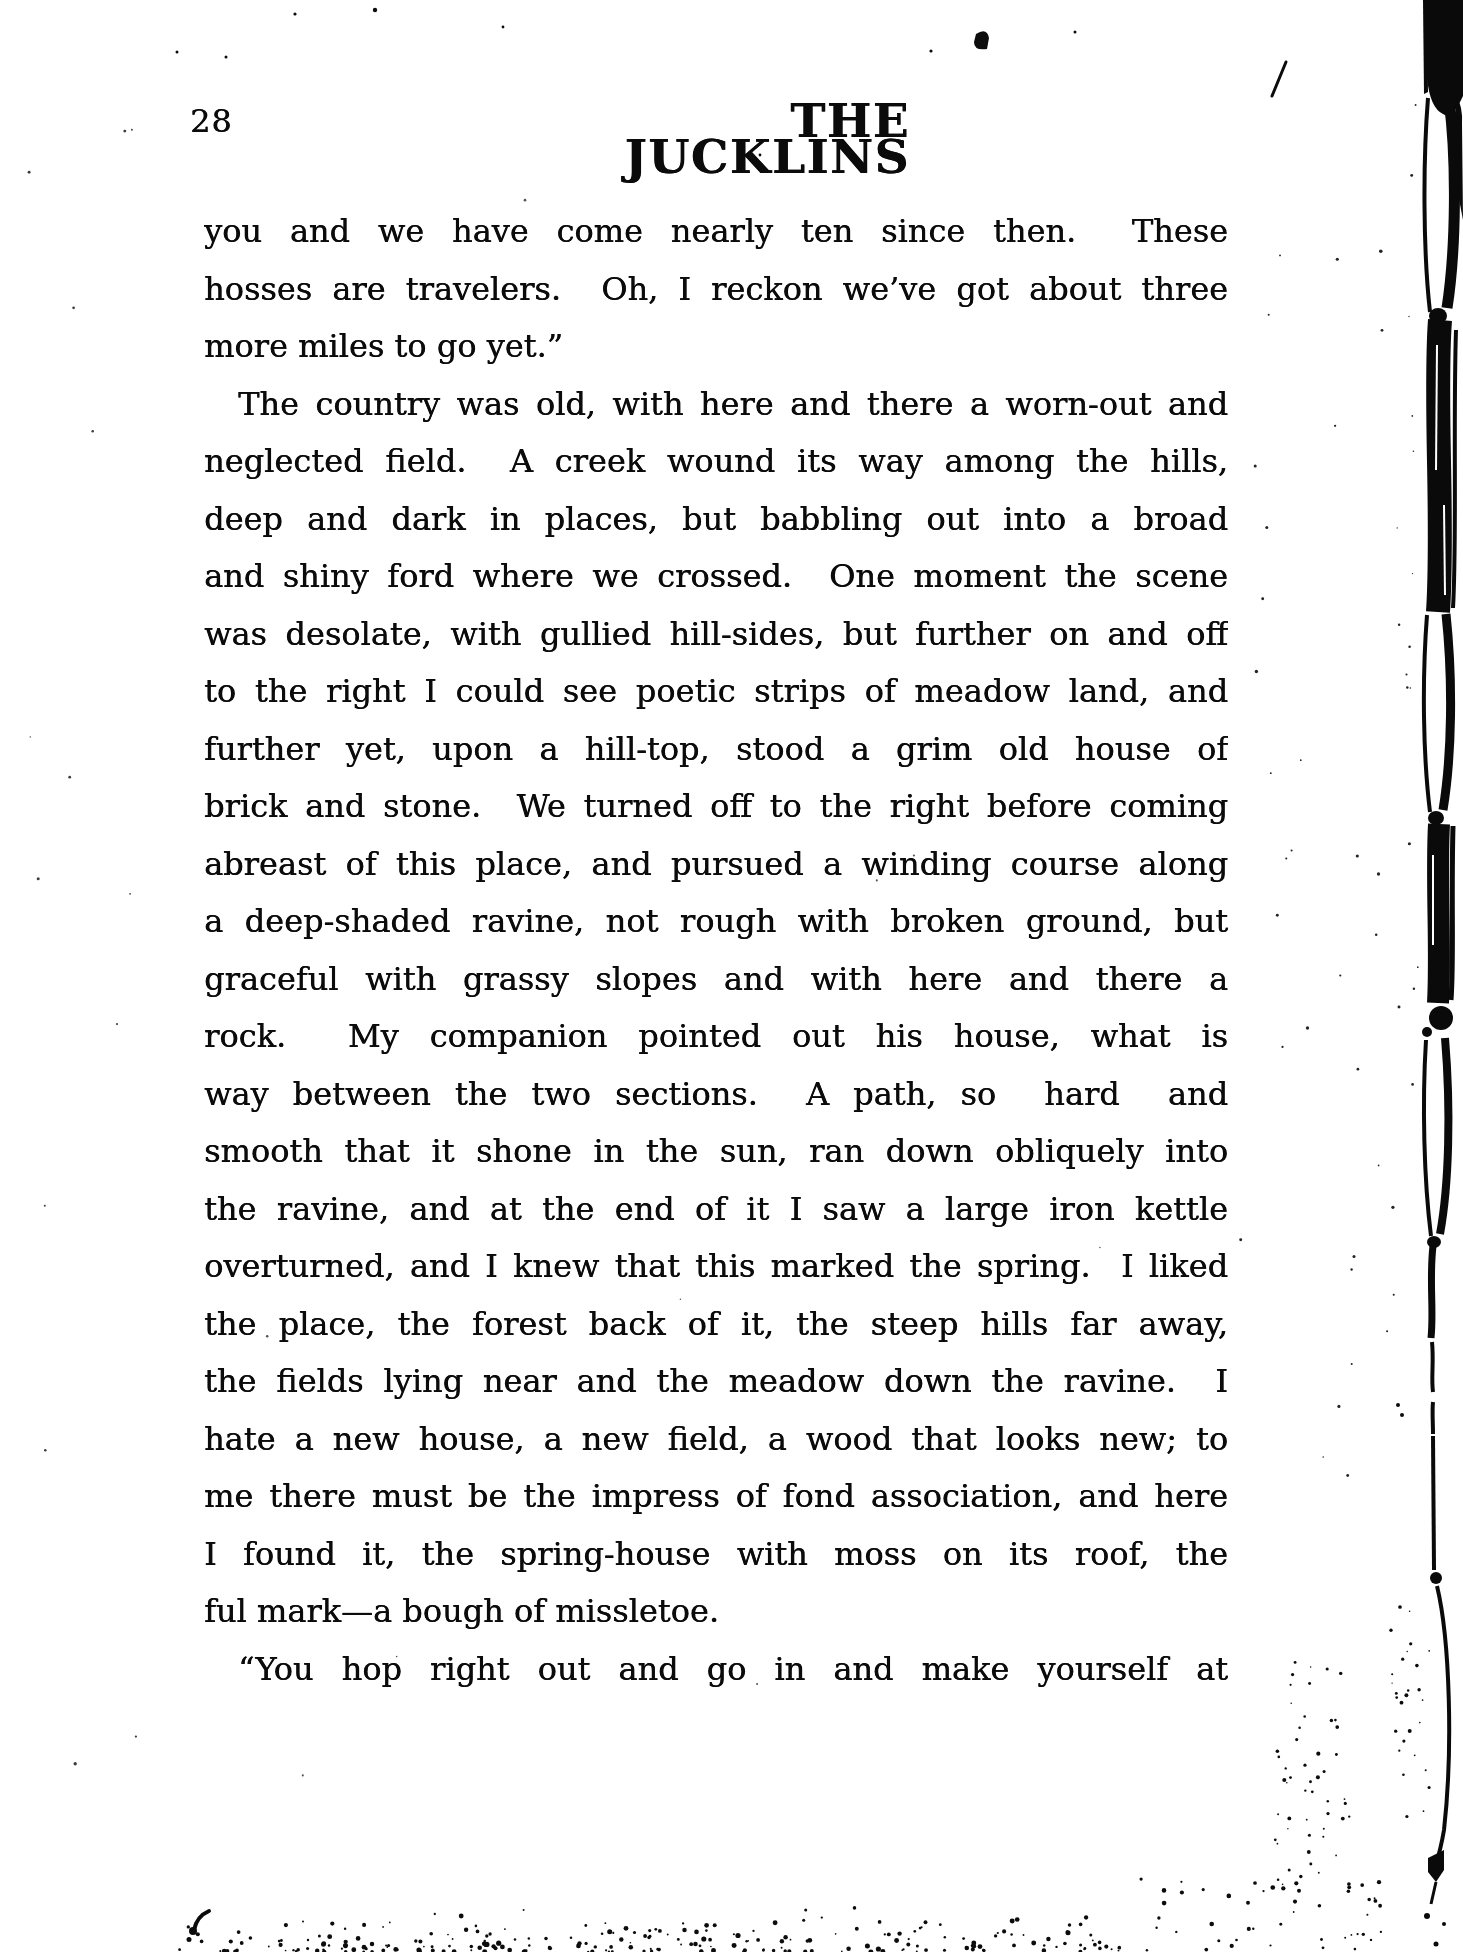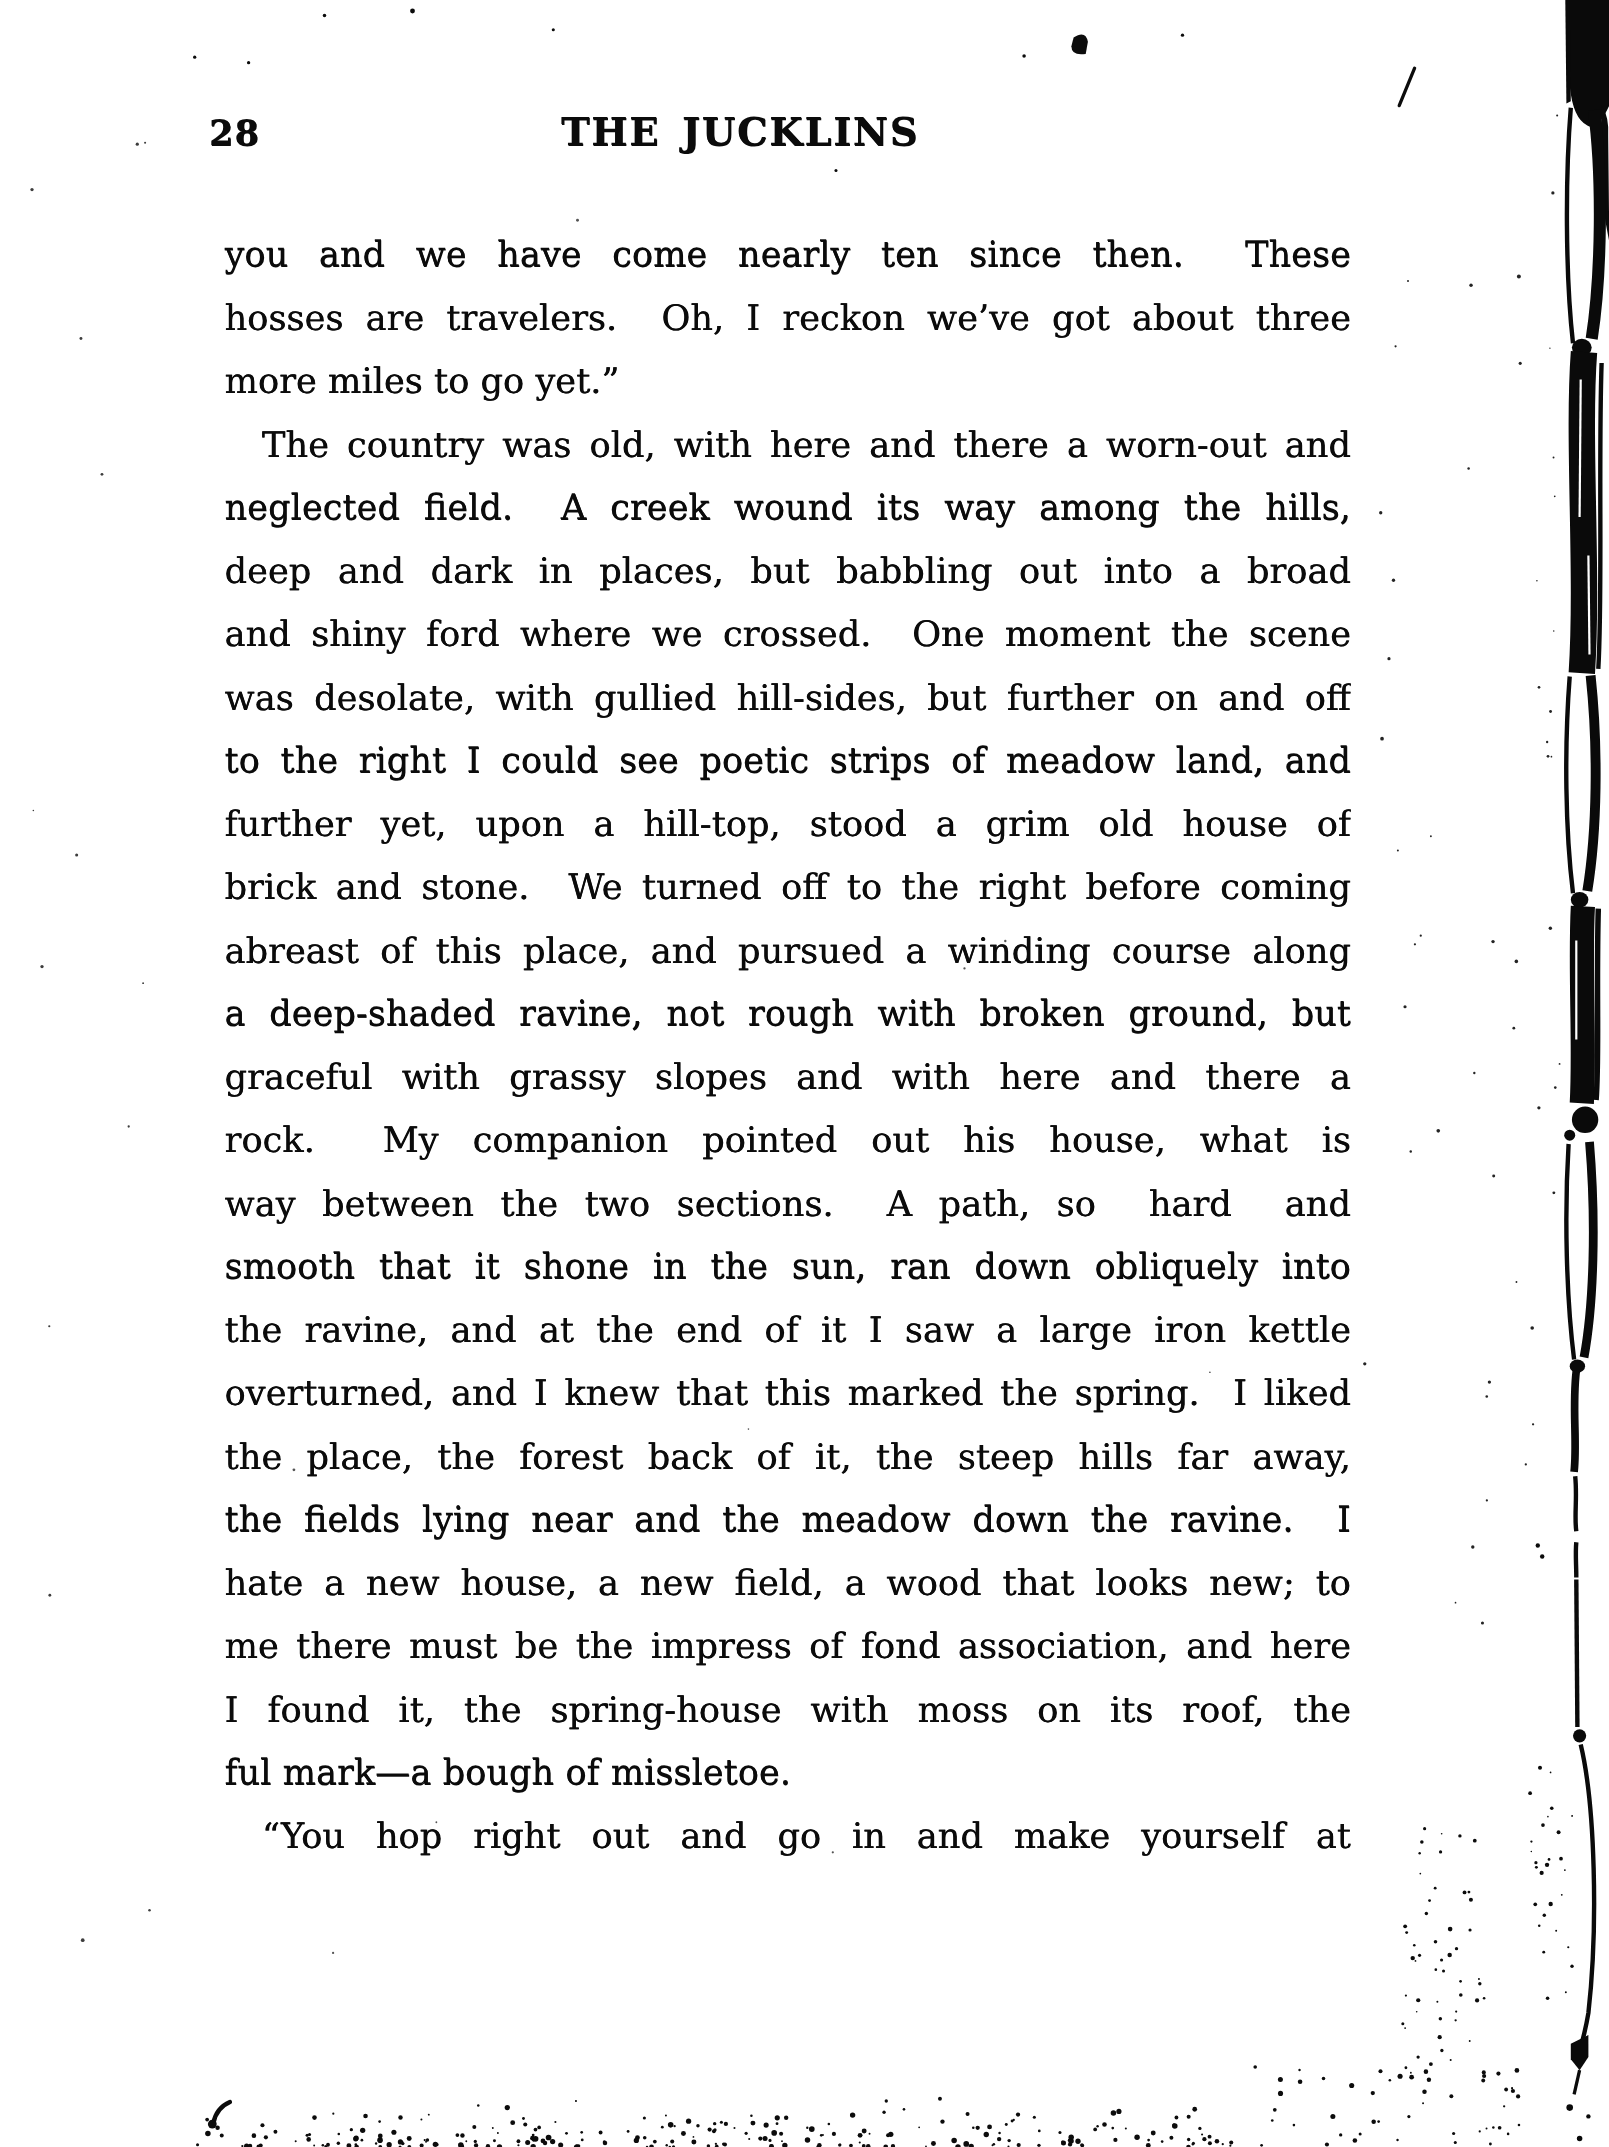--- a/index.html
+++ b/index.html
@@ -6,28 +6,28 @@
   .page{
     position:relative;
     width:1463px;height:1952px;
     background:#ffffff;
     overflow:hidden;
     font-family:"DejaVu Serif", serif;
     color:#0b0b0b;
   }
   .page-number{
     position:absolute;left:190px;top:103px;
-    font-size:32px;font-weight:bold;line-height:36px;
+    font-size:32px;font-weight:normal;line-height:36px;
     letter-spacing:1px;
     text-shadow:.4px .4px 0 currentColor;
   }
   .running-title{
     position:absolute;left:510px;top:103px;width:400px;
-    text-align:left;
-    font-size:35px;font-weight:bold;line-height:36px;
+    text-align:right;
+    font-size:47px;font-weight:bold;line-height:36px;
     letter-spacing:1.5px;word-spacing:6px;
     text-shadow:.4px .4px 0 currentColor;
   }
   .text-block{
     position:absolute;left:176px;top:203px;width:1052px;
   }
   .ln{
     height:57.5px;line-height:57.5px;
     font-size:32px;
     white-space:pre-wrap;

